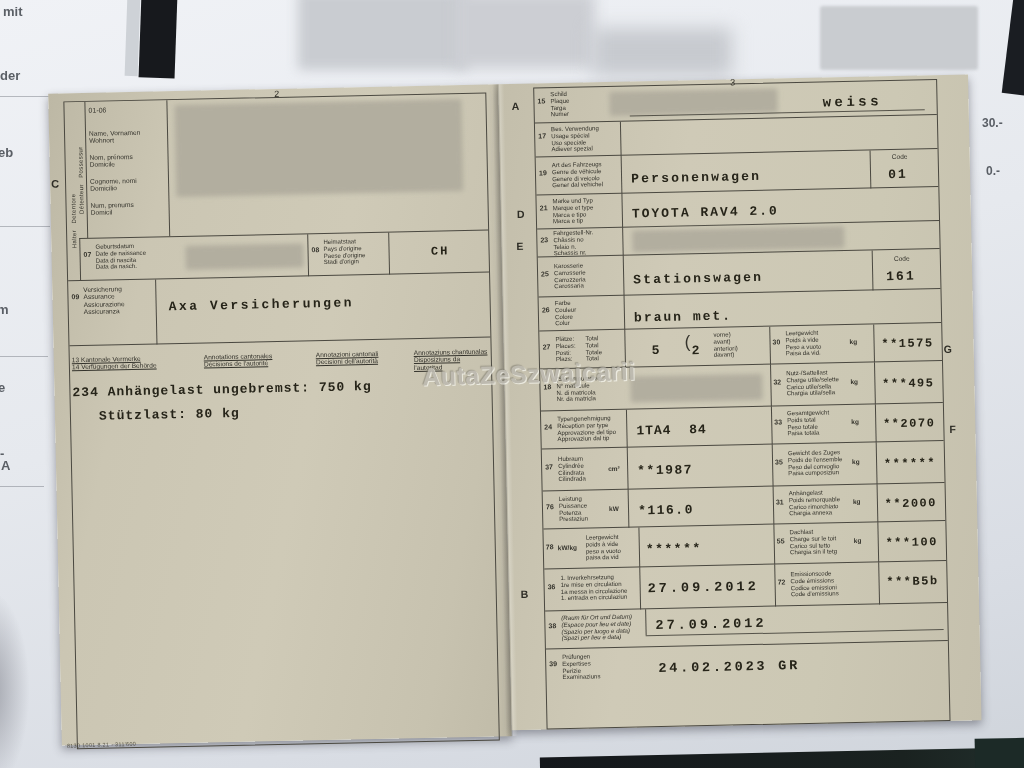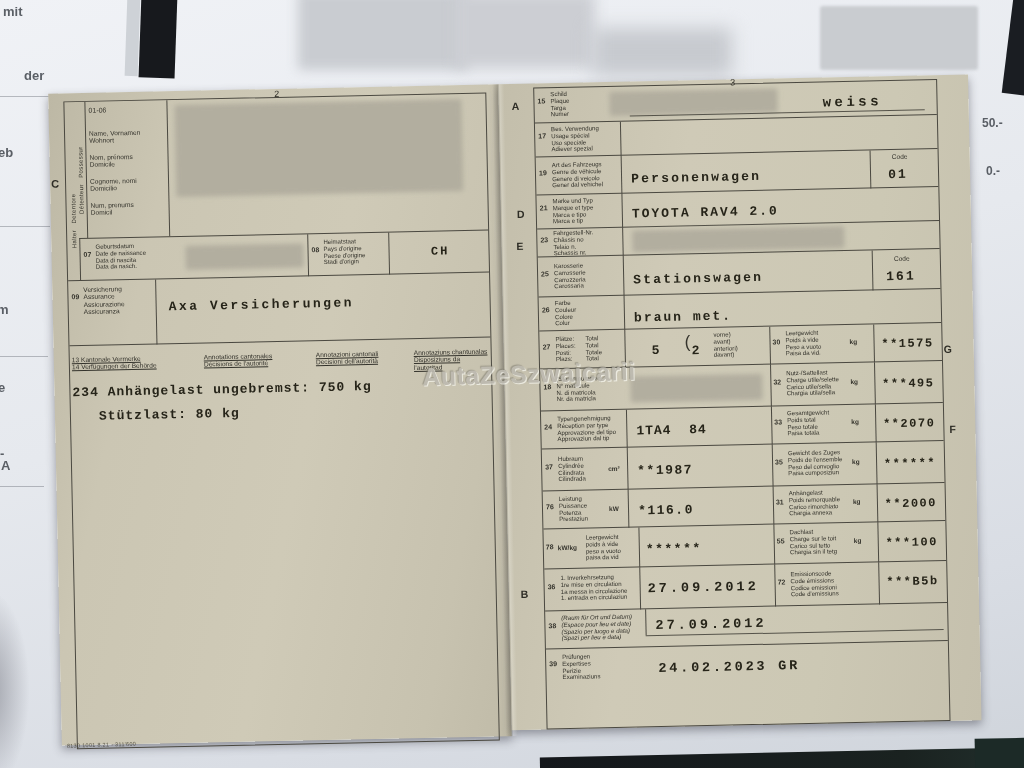--- a/index.html
+++ b/index.html
@@ -38,27 +38,27 @@
     text-shadow:1px 1px 0 rgba(248,247,240,.8), -1px -1px 1px rgba(110,107,96,.5);}
   .footcode{position:absolute;font-size:5.5px;color:rgba(62,60,48,.8);letter-spacing:.3px;}
   .underl{text-decoration:underline;}
 </style>
 </head>
 <body>
 
 <div class="stage">
 
   <span class="bgfrag" style="left:3px;top:4px;">mit</span>
-  <span class="bgfrag" style="left:0px;top:68px;padding-left:24px;">der</span>
+  <span class="bgfrag" style="left:0px;top:68px;">der</span>
   <span class="bgfrag" style="left:-2px;top:145px;">eb</span>
   <span class="bgfrag" style="left:-3px;top:302px;">m</span>
   <span class="bgfrag" style="left:-2px;top:380px;">e</span>
   <span class="bgfrag" style="left:0px;top:446px;">-</span>
   <span class="bgfrag" style="left:1px;top:458px;">A</span>
-  <span class="bgfrag" style="left:982px;top:116px;font-size:12px;">50.-</span>
+  <span class="bgfrag" style="left:982px;top:116px;font-size:12px;">30.-</span>
   <span class="bgfrag" style="left:986px;top:164px;font-size:12px;">0.-</span>
   <div class="bgline" style="left:0;top:96px;width:54px;"></div>
   <div class="bgline" style="left:0;top:226px;width:50px;"></div>
   <div class="bgline" style="left:0;top:356px;width:48px;"></div>
   <div class="bgline" style="left:0;top:486px;width:44px;"></div>
 
   <div class="blurblob" style="left:298px;top:-10px;width:170px;height:80px;background:#c9ccd1;filter:blur(6px);"></div>
   <div class="blurblob" style="left:455px;top:-8px;width:140px;height:76px;background:#ccced3;filter:blur(7px);"></div>
   <div class="blurblob" style="left:592px;top:28px;width:140px;height:48px;background:#c7cacf;filter:blur(9px);"></div>
   <div class="blurblob" style="left:820px;top:6px;width:158px;height:64px;background:#c9ccd0;filter:blur(1.5px);"></div>

